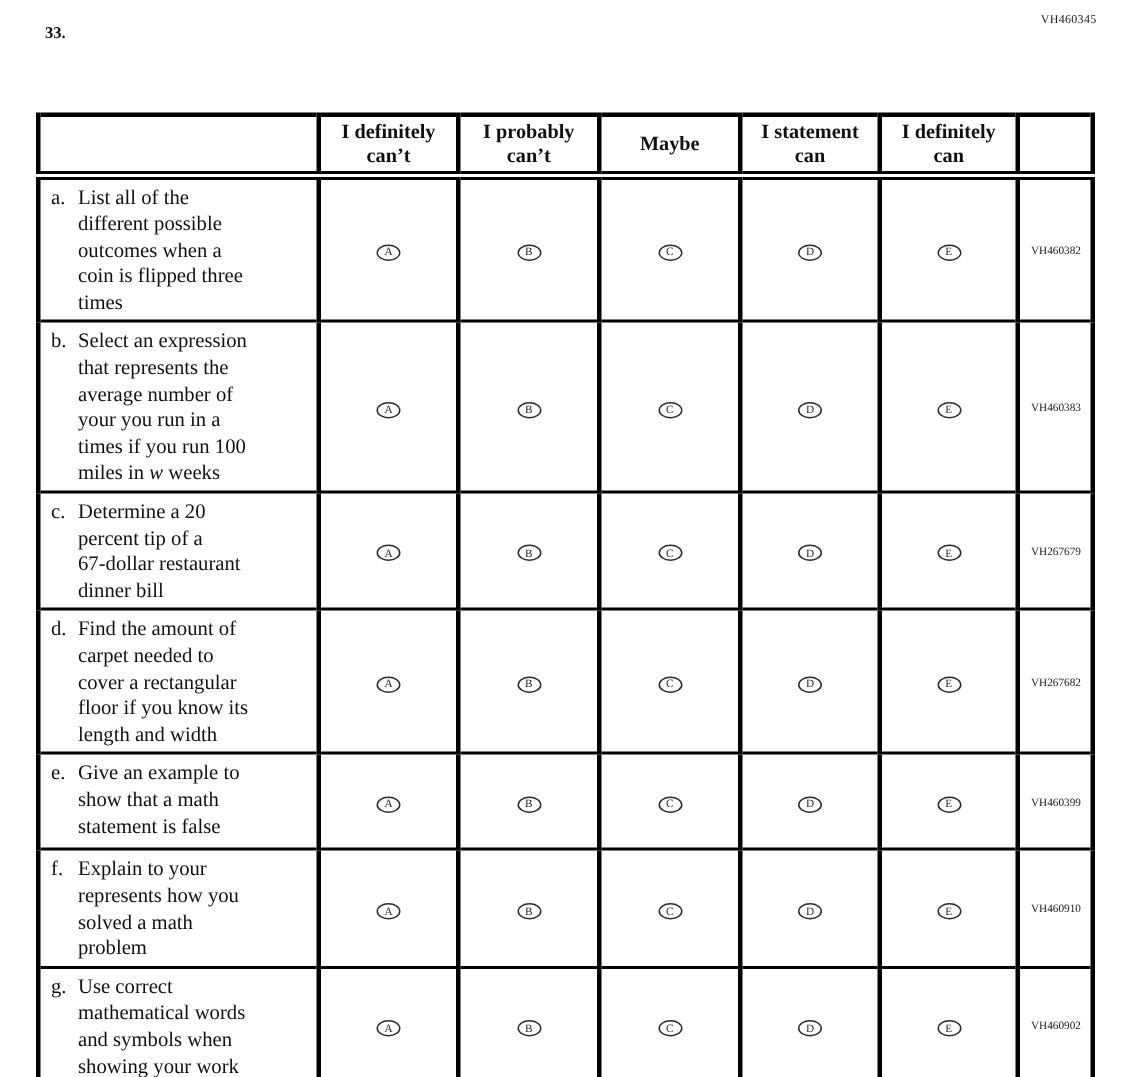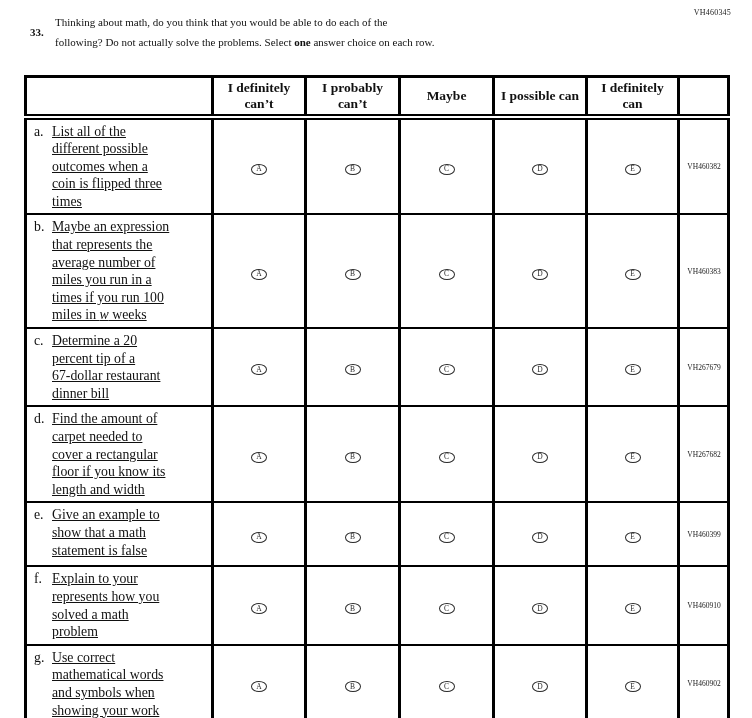--- a/index.html
+++ b/index.html
@@ -47,21 +47,21 @@
   tbody tr:nth-child(5) { height: 64px; }
   tbody tr:nth-child(6) { height: 70px; }
   tbody tr:nth-child(7) { height: 70px; }
 
   .stem-cell {
     vertical-align: top;
     padding: 3px 2px 3px 7px;
     font-size: 13.8px; line-height: 17.6px;
   }
   .row-letter { display: inline-block; width: 18px; vertical-align: top; }
-  .row-stem { display: inline-block; vertical-align: top; width: calc(100% - 20px); text-decoration: underline; }
+  .row-stem { display: inline-block; vertical-align: top; width: calc(100% - 20px); }
   .row-stem i { font-style: italic; }
 
   .bubble-cell { text-align: center; vertical-align: middle; }
   .bubble {
     display: inline-flex; align-items: center; justify-content: center;
     width: 16px; height: 11px;
     border: 1.3px solid #2a2a2a; border-radius: 50%;
     font-size: 7.5px; line-height: 1; color: #2a2a2a;
     font-family: "Liberation Serif", serif;
     cursor: pointer;
@@ -75,59 +75,58 @@
 </style>
 </head>
 <body>
 
 <div class="page">
 
   <div class="form-code">VH460345</div>
 
   <div class="question">
     <span class="q-num">33.</span>
-    <div class="q-text"><span>Thinking about math, do you think that you would be able to do each of the</span><br><span>following? Do not actually solve the problems. Select </span><b>one</b><span> answer choice on each row.</span></div>
   </div>
 
   <table class="survey">
     <colgroup>
       <col style="width:187px">
         <col style="width:93px">
         <col style="width:94px">
       <col style="width:94px">
         <col style="width:93px">
         <col style="width:92px">
         <col style="width:50px">
     </colgroup>
     <thead>
       <tr>
         <th></th>
         <th>I definitely can’t</th>
         <th>I probably can’t</th>
         <th>Maybe</th>
-        <th>I possible can</th>
+        <th>I statement can</th>
         <th>I definitely can</th>
         <th></th>
       </tr>
     </thead>
     <tbody id="rows">
         <tr>
     <td class="stem-cell">
       <span class="row-letter">a.</span><span class="row-stem"><span>List all of the</span><br><span>different possible</span><br><span>outcomes when a</span><br><span>coin is flipped three</span><br><span>times</span></span>
     </td>
     <td class="bubble-cell"><span class="bubble">A</span></td>
           <td class="bubble-cell"><span class="bubble">B</span></td>
           <td class="bubble-cell"><span class="bubble">C</span></td>
           <td class="bubble-cell"><span class="bubble">D</span></td>
           <td class="bubble-cell"><span class="bubble">E</span></td>
           <td class="code-cell">VH460382</td>
   </tr>
         <tr>
     <td class="stem-cell">
-      <span class="row-letter">b.</span><span class="row-stem"><span>Maybe an expression</span><br><span>that represents the</span><br><span>average number of</span><br><span>miles you run in a</span><br><span>times if you run 100</span><br><span>miles in </span><i>w</i><span> weeks</span></span>
+      <span class="row-letter">b.</span><span class="row-stem"><span>Select an expression</span><br><span>that represents the</span><br><span>average number of</span><br><span>your you run in a</span><br><span>times if you run 100</span><br><span>miles in </span><i>w</i><span> weeks</span></span>
     </td>
     <td class="bubble-cell"><span class="bubble">A</span></td>
           <td class="bubble-cell"><span class="bubble">B</span></td>
           <td class="bubble-cell"><span class="bubble">C</span></td>
           <td class="bubble-cell"><span class="bubble">D</span></td>
           <td class="bubble-cell"><span class="bubble">E</span></td>
           <td class="code-cell">VH460383</td>
   </tr>
         <tr>
     <td class="stem-cell">

